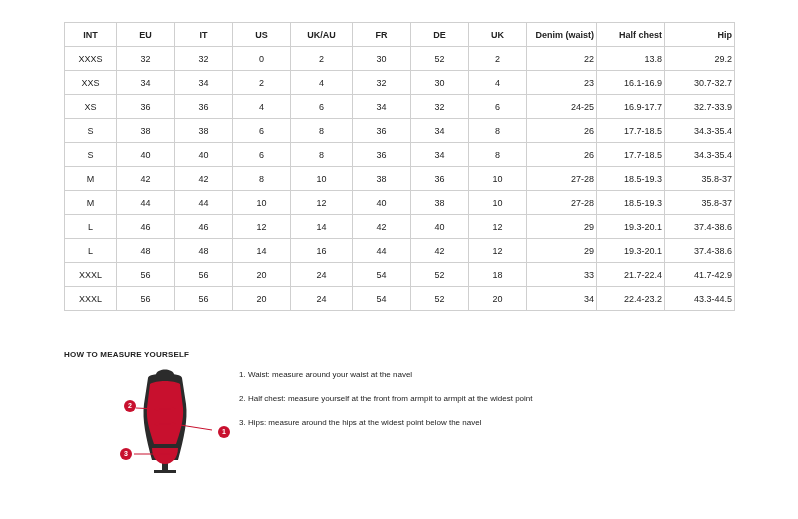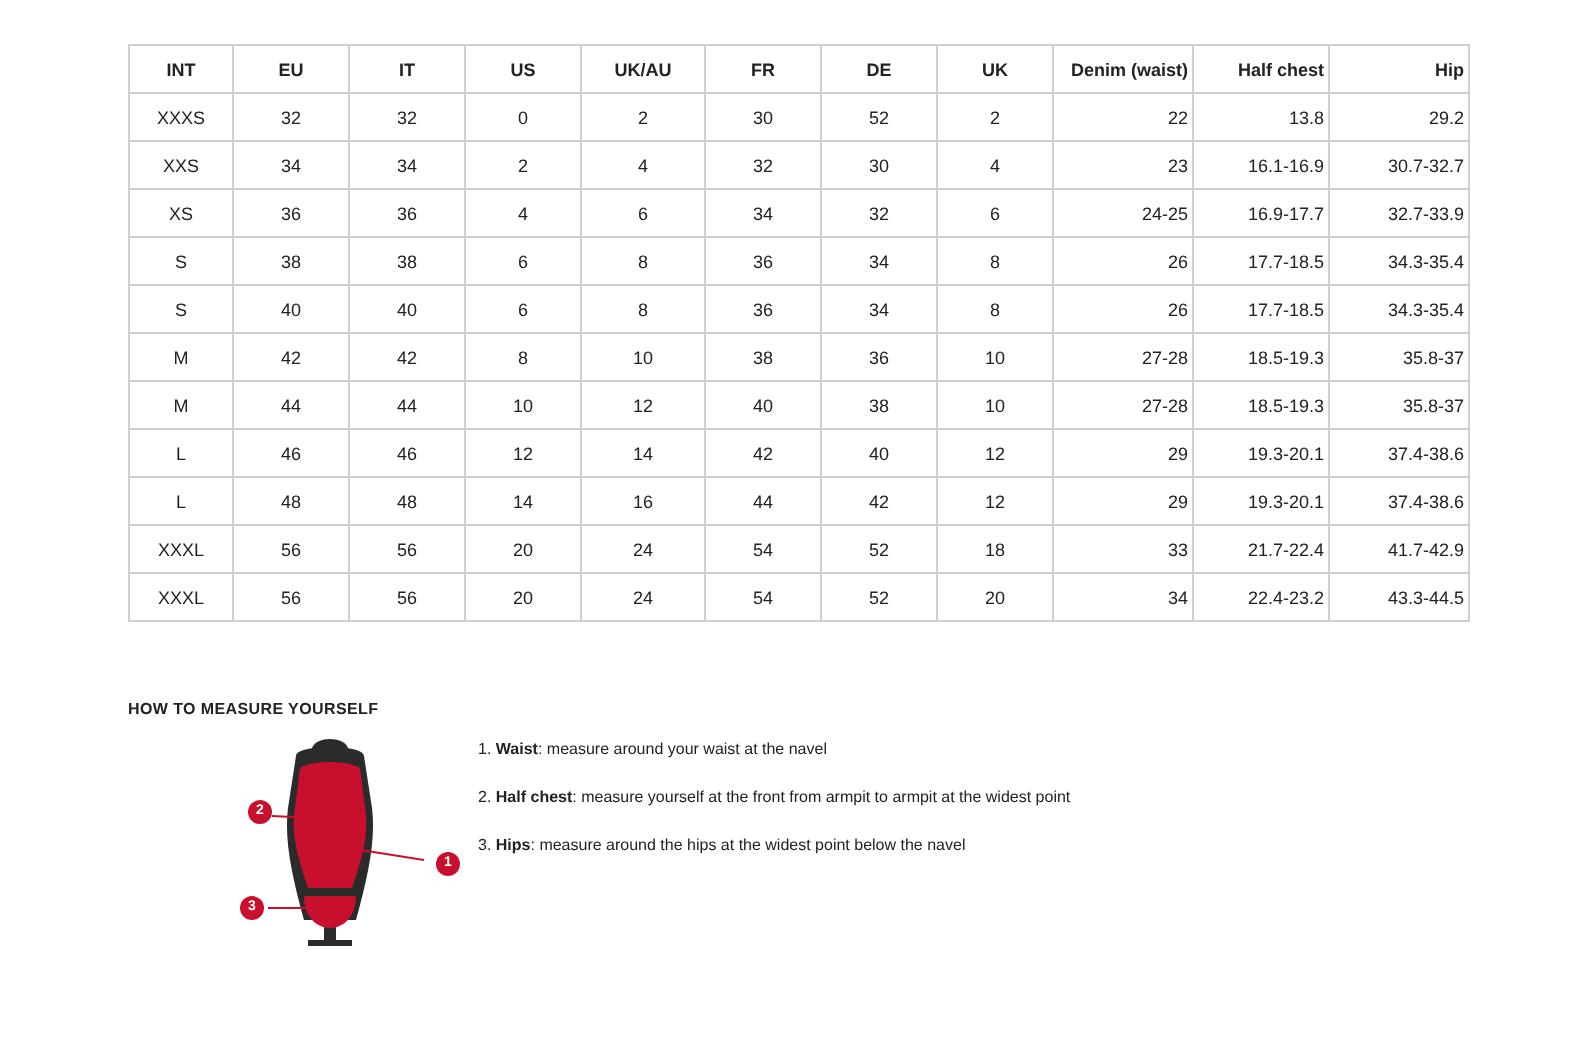--- a/index.html
+++ b/index.html
@@ -80,21 +80,21 @@
     left: 175px;
     top: 5px;
     width: 480px;
   }
   .step {
     font-size: 8px;
     line-height: 11px;
     color: #222222;
     margin-bottom: 13px;
   }
-  .step b { font-weight: bold; }
+  .step b { font-weight: normal; }
   .bullet {
     position: absolute;
     width: 12px;
     height: 12px;
     border-radius: 50%;
     background: #c8102e;
     color: #ffffff;
     font-size: 7px;
     line-height: 12px;
     text-align: center;

